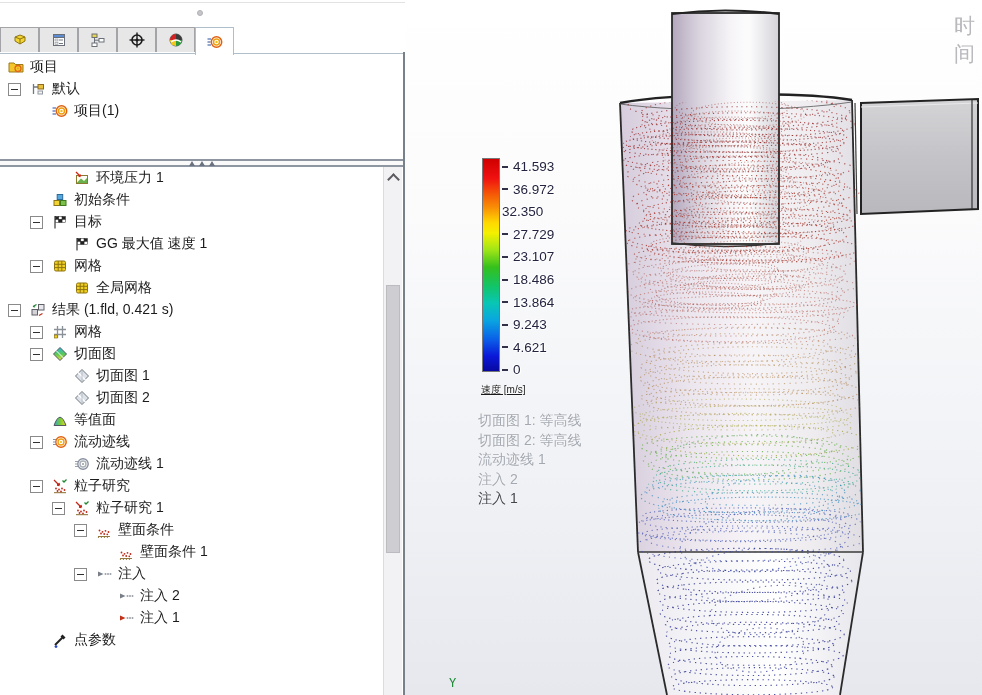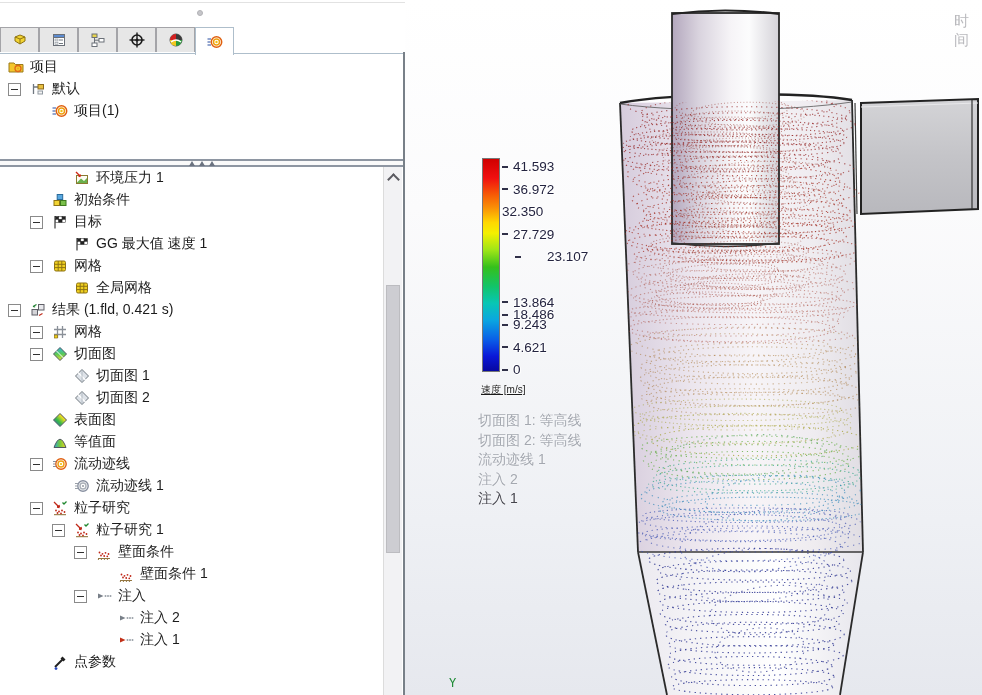--- a/index.html
+++ b/index.html
@@ -45,21 +45,21 @@
   
   #panel-border{position:absolute;left:403px;top:52px;width:2px;height:643px;background:#788088;}
   #collapse-tab{position:absolute;left:405px;top:356px;width:12px;height:57px;background:#f8f8f8;
     border:1px solid #9aa0a8;border-left:none;border-radius:0 5px 5px 0;cursor:pointer;}
   #collapse-tab::after{content:"";position:absolute;left:3px;top:26px;width:5px;height:5px;border-radius:50%;
     background:#a8a8b0;}
   
   #viewport{position:absolute;left:405px;top:0;width:577px;height:695px;
     background:linear-gradient(180deg,#ffffff 0%,#fbfbfc 30%,#eef0f4 75%,#e6e8ee 100%);}
   #scene{position:absolute;left:0;top:0;}
-  #time-label{position:absolute;left:549px;top:12px;width:28px;overflow:hidden;font-size:15px;color:#b9b9bd;}
+  #time-label{position:absolute;left:549px;top:12px;width:28px;overflow:hidden;font-size:21px;color:#b9b9bd;}
   #axis-y{position:absolute;left:44px;top:676px;font-size:12px;color:#1d8a35;font-family:"DejaVu Sans Mono",monospace;}
   
   #legend-bar{position:absolute;left:77px;top:158px;width:18px;height:214px;border:1px solid #777;box-sizing:border-box;
     background:linear-gradient(180deg,#d00000 0%,#f01010 9%,#f65c06 17%,#f99006 23%,#ffd800 30%,#f4f000 35%,
       #9ee517 43%,#35c01c 51%,#12c468 60%,#08c6b4 68%,#0aa6e0 76%,#0a60e8 85%,#0a18d8 93%,#0808a0 100%);}
   .lrow{position:absolute;display:flex;align-items:center;height:15px;justify-content:flex-end;}
   .lrow .tick{width:6px;height:2px;background:#303048;margin-right:5px;}
   .lrow .lval{font-size:13.5px;color:#242440;
     text-shadow:0 0 2px #fff,0 0 2px #fff,1px 1px 0 #fff,-1px -1px 0 #fff;}
   #legend-title{position:absolute;left:76px;top:383px;font-size:10px;color:#1a1a1a;
@@ -334,37 +334,20 @@
       <div class="trow">
         <span class="sp" style="width: 74px;"></span>
         <span class="ticon">
           <svg width="16" height="16" viewBox="0 0 16 16">
             <polygon points="8,1.5 14.5,8 8,14.5 1.5,8" fill="#dde2e8" stroke="#707880"></polygon>
             <line x1="4" y1="4.5" x2="11.5" y2="12" stroke="#fff" stroke-width="1.2"></line>
             <line x1="8" y1="1.5" x2="8" y2="14.5" stroke="#aab2ba" stroke-width="0.8"></line>
           </svg>
         </span>
         <span class="tlabel">切面图 2</span>
-      </div>
-      <div class="trow">
-        <span class="sp" style="width: 52px;"></span>
-        <span class="ticon">
-          <svg width="16" height="16" viewBox="0 0 16 16">
-            <defs>
-              <linearGradient id="g21" x1="0" y1="1" x2="1" y2="0">
-                <stop offset="0" stop-color="#2858d8"></stop>
-                <stop offset=".4" stop-color="#38b848"></stop>
-                <stop offset=".7" stop-color="#f0e020"></stop>
-                <stop offset="1" stop-color="#e03818"></stop>
-              </linearGradient>
-            </defs>
-            <polygon points="8,1.5 14.5,8 8,14.5 1.5,8" fill="url(#g21)" stroke="#505860"></polygon>
-          </svg>
-        </span>
-        <span class="tlabel">表面图</span>
       </div>
       <div class="trow">
         <span class="sp" style="width: 52px;"></span>
         <span class="ticon">
           <svg width="16" height="16" viewBox="0 0 16 16">
             <defs>
               <linearGradient id="g22" x1="0" y1="0" x2="1" y2="0">
                 <stop offset="0" stop-color="#28a8d8"></stop>
                 <stop offset=".5" stop-color="#78c838"></stop>
                 <stop offset="1" stop-color="#e8d828"></stop>
@@ -737,25 +720,25 @@
           <span class="lval">36.972</span>
         </div>
         <div class="lrow" style="left: 97px; top: 204.2px; flex-direction: column;">
           <span class="tick"></span>
           <span class="lval">32.350</span>
         </div>
         <div class="lrow" style="left: 97px; top: 226.8px;">
           <span class="tick"></span>
           <span class="lval">27.729</span>
         </div>
-        <div class="lrow" style="left: 110px; top: 249.4px; gap: 21px;">
+        <div class="lrow" style="left: 97px; top: 249.4px;">
           <span class="tick"></span>
           <span class="lval">23.107</span>
         </div>
-        <div class="lrow" style="left: 97px; top: 272px; margin-top: 35px;">
+        <div class="lrow" style="left: 97px; top: 272px;">
           <span class="tick"></span>
           <span class="lval">18.486</span>
         </div>
         <div class="lrow" style="left: 97px; top: 294.6px;">
           <span class="tick"></span>
           <span class="lval">13.864</span>
         </div>
         <div class="lrow" style="left: 97px; top: 317.2px;">
           <span class="tick"></span>
           <span class="lval">9.243</span>

